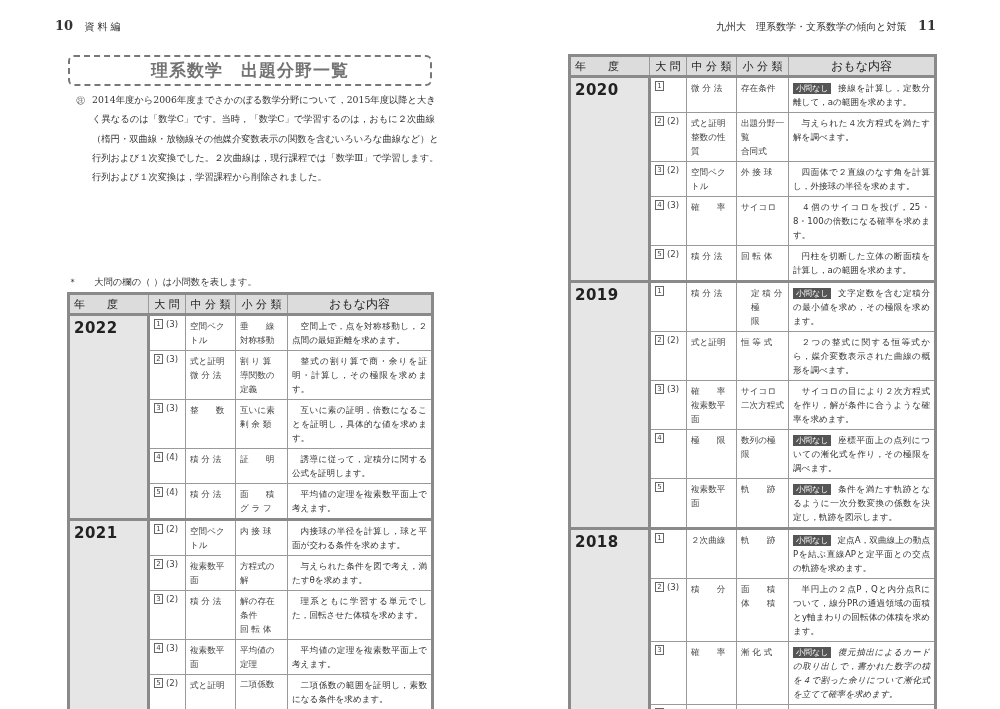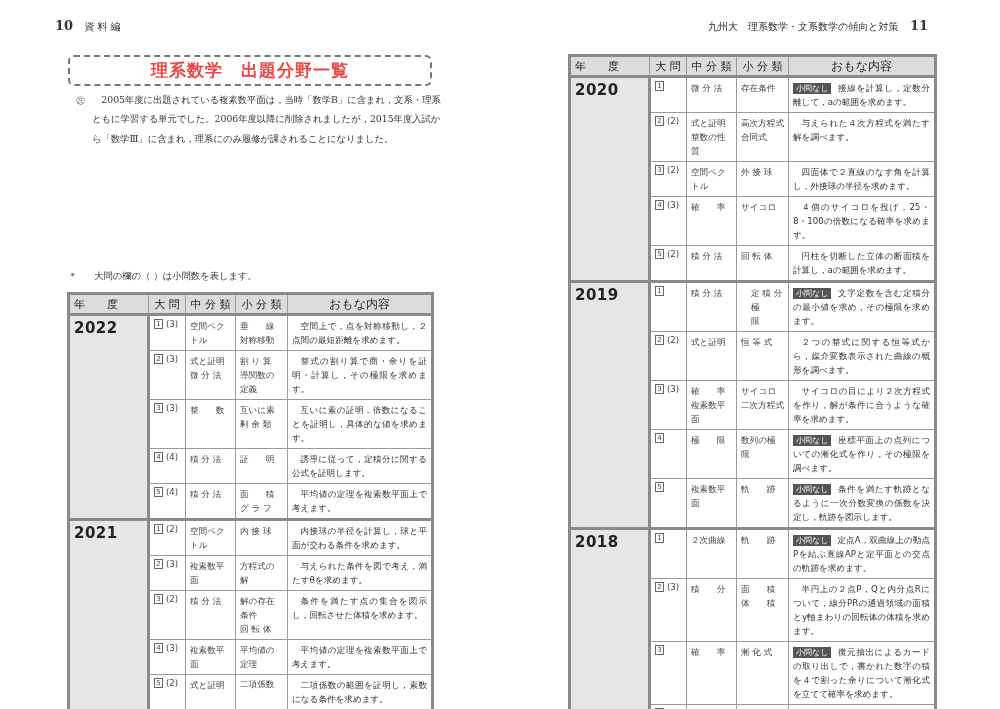--- a/index.html
+++ b/index.html
@@ -7,40 +7,40 @@
   body { font-family: "DejaVu Sans", sans-serif; color: #2a2a2a; position: relative; }
 
   .page { position: absolute; top: 0; height: 524px; }
   .page-left { left: 0; width: 500px; }
   .page-right { left: 500px; width: 500px; }
 
   .running-head { position: absolute; top: 18px; font-size: 11px; color: #333; }
   .running-head .num { font-family: "DejaVu Serif", serif; font-weight: bold; font-size: 13px; }
   .page-left .running-head { left: 55px; }
   .page-left .running-head .label { margin-left: 8px; letter-spacing: 3px; font-size: 10px; }
-  .page-right .running-head { right: 72px; }
+  .page-right .running-head { right: 64px; }
   .page-right .running-head .label { margin-right: 8px; font-size: 10px; }
 
   .title-box {
     position: absolute; left: 68px; top: 55px; width: 364px; height: 31px;
     border: 2px dashed #777; border-radius: 6px;
     display: flex; align-items: center; justify-content: center;
   }
-  .title-box span { font-size: 17px; font-weight: bold; letter-spacing: 1px; color: #ef4444; }
+  .title-box span { font-size: 17px; font-weight: bold; letter-spacing: 1px; color: #737373; }
 
   .note {
     position: absolute; left: 92px; top: 90px; width: 350px;
     font-family: "DejaVu Serif", serif; font-size: 9.3px; line-height: 19.3px; color: #333;
   }
   .note .mark { position: absolute; left: -16px; top: 0; }
   .note p { text-indent: 0; }
   .note p.indent { text-indent: 1em; }
 
   .asterisk-note {
-    position: absolute; left: 68px; top: 270px;
+    position: absolute; left: 68px; top: 276px;
     font-family: "DejaVu Serif", serif; font-size: 9.3px; color: #333;
   }
   .asterisk-note .star { margin-right: 14px; }
 
   table.topic {
     position: absolute; border-collapse: collapse; table-layout: fixed;
     border: 3px solid #8a8a8a; background: #fff; font-size: 8.6px;
   }
   table.topic th, table.topic td { border: 1px solid #9a9a9a; vertical-align: top; }
   table.topic thead th {
@@ -77,21 +77,21 @@
     <span class="num">10</span>
     <span class="label">資料編</span>
   </div>
 
   <div class="title-box">
     <span>理系数学　出題分野一覧</span>
   </div>
 
   <div class="note">
     <span class="mark">㊟</span>
-    <p class="indent">2005年度に出題されている複素数平面は，当時「数学B」に含まれ，文系・理系ともに学習する単元でした。2006年度以降に削除されましたが，2015年度入試から「数学Ⅲ」に含まれ，理系にのみ履修が課されることになりました。</p>
+    <p>2014年度から2006年度までさかのぼる数学分野について，2015年度以降と大きく異なるのは「数学C」です。当時，「数学C」で学習するのは，おもに２次曲線（楕円・双曲線・放物線その他媒介変数表示の関数を含むいろいろな曲線など）と行列および１次変換でした。２次曲線は，現行課程では「数学Ⅲ」で学習します。行列および１次変換は，学習課程から削除されました。</p>
   </div>
 
   <div class="asterisk-note">
     <span class="star">＊</span>
     <span>大問の欄の（ ）は小問数を表します。</span>
   </div>
 
   <table class="topic" id="left-table" style="left:67px; top:292px; width:367px;">
     <colgroup>
         <col style="width:80px">
@@ -172,21 +172,21 @@
           <td class="content ind">
             <span class="text">与えられた条件を図で考え，満たすθを求めます。</span>
           </td>
         </tr>
         <tr>
           <td class="q"><span class="qbox">3</span><span>(2)</span></td>
           <td class="mid" style="white-space: pre-line;">積 分 法</td>
           <td class="sub" style="white-space: pre-line; margin-top: 36px;">解の存在条件
 回 転 体</td>
           <td class="content ind">
-            <span class="text">条件を満たす点の集合を図示し，回転させた体積を求めます。</span>
+            <span class="text">理系ともに学習する単元でした，回転させた体積を求めます。</span>
           </td>
         </tr>
         <tr>
           <td class="q"><span class="qbox">4</span><span>(3)</span></td>
           <td class="mid" style="white-space: pre-line;">複素数平面</td>
           <td class="sub" style="white-space: pre-line; margin-top: 47px;">平均値の定理</td>
           <td class="content ind">
             <span class="text">平均値の定理を複素数平面上で考えます。</span>
           </td>
         </tr>
@@ -230,21 +230,21 @@
           <td class="year" rowspan="5">2020</td>
           <td class="q"><span class="qbox">1</span><span></span></td>
           <td class="mid" style="white-space: pre-line;">微 分 法</td>
           <td class="sub" style="white-space: pre-line;">存在条件</td>
           <td class="content"><span class="badge">小問なし</span><span class="text" style="display: inline;">接線を計算し，定数分離して，aの範囲を求めます。</span></td>
         </tr>
         <tr>
           <td class="q"><span class="qbox">2</span><span>(2)</span></td>
           <td class="mid" style="white-space: pre-line;">式と証明
 整数の性質</td>
-          <td class="sub" style="white-space: pre-line;">高次方程式
+          <td class="sub" style="white-space: pre-line;">出題分野一覧
 合同式</td>
           <td class="content ind">
             <span class="text">与えられた４次方程式を満たす解を調べます。</span>
           </td>
         </tr>
         <tr>
           <td class="q"><span class="qbox">3</span><span>(2)</span></td>
           <td class="mid" style="white-space: pre-line;">空間ベクトル</td>
           <td class="sub" style="white-space: pre-line;">外 接 球</td>
           <td class="content ind">
@@ -318,21 +318,21 @@
           <td class="sub" style="white-space: pre-line;">面　　積
 体　　積</td>
           <td class="content ind">
             <span class="text">半円上の２点P，Qと内分点Rについて，線分PRの通過領域の面積とy軸まわりの回転体の体積を求めます。</span>
           </td>
         </tr>
         <tr>
           <td class="q"><span class="qbox">3</span><span></span></td>
           <td class="mid" style="white-space: pre-line;">確　　率</td>
           <td class="sub" style="white-space: pre-line;">漸 化 式</td>
-          <td class="content"><span class="badge">小問なし</span><span class="text" style="display: inline;">復元抽出によるカードの取り出しで，書かれた数字の積を４で割った余りについて漸化式を立てて確率を求めます。</span></td>
+          <td class="content"><span class="badge">小問なし</span><span class="text" style="display: inline; font-style: italic;">復元抽出によるカードの取り出しで，書かれた数字の積を４で割った余りについて漸化式を立てて確率を求めます。</span></td>
         </tr>
         <tr>
           <td class="q"><span class="qbox">4</span><span>(3)</span></td>
           <td class="mid" style="white-space: pre-line;">整　　数</td>
           <td class="sub" style="white-space: pre-line;">整 数 解
 有理数解</td>
           <td class="content ind">
             <span class="text">与えられた３次方程式について，整数解が存在しないことを示し，有理数解をもつ条件を求めます。</span>
           </td>
         </tr>

